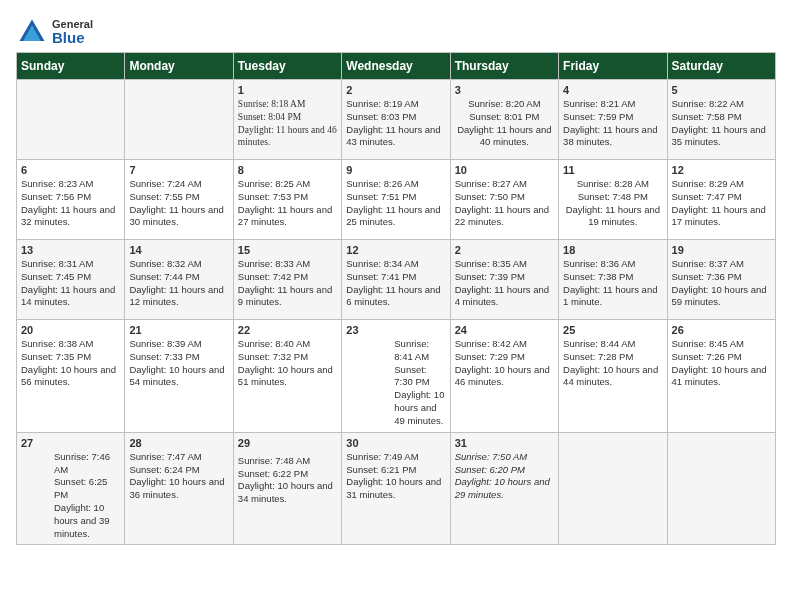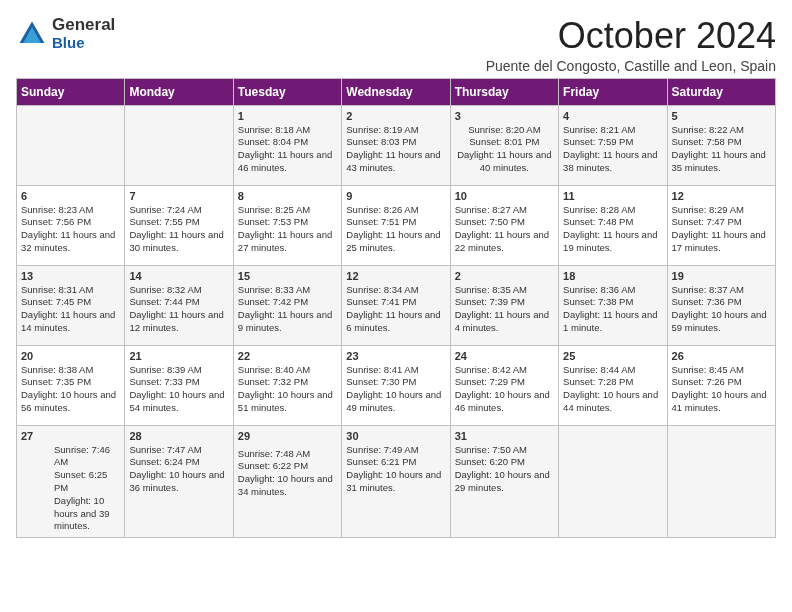--- a/index.html
+++ b/index.html
@@ -20,21 +20,21 @@
       display: flex;
       align-items: center;
       gap: 4px;
     }
     .logo-text {
       display: flex;
       flex-direction: column;
       line-height: 1.1;
     }
     .logo-general {
-      font-size: 17px;
+      font-size: 11px;
       color: #333;
       font-weight: bold;
     }
     .logo-blue {
       font-size: 15px;
       color: #1a5fa8;
       font-weight: bold;
     }
     .logo-icon {
       width: 32px;
@@ -53,21 +53,21 @@
       font-size: 14px;
       color: #444;
       margin-top: 2px;
     }
     table {
       width: 100%;
       border-collapse: collapse;
       table-layout: fixed;
     }
     thead tr th {
-      background-color: #701a75;
+      background-color: #14532d;
       color: #fff;
       font-size: 12px;
       font-weight: bold;
       padding: 6px 4px;
       text-align: left;
       border: 1px solid #c0c0c0;
       margin-left: 47px;
     }
     tbody tr td {
       border: 1px solid #c0c0c0;
@@ -101,24 +101,20 @@
 <div class="header">
   <div class="logo">
     <svg class="logo-icon" viewBox="0 0 36 36" xmlns="http://www.w3.org/2000/svg">
       <polygon points="18,4 32,28 4,28" fill="#1a5fa8"></polygon>
       <polygon points="18,10 28,28 8,28" fill="#3a9fd8"></polygon>
     </svg>
     <div class="logo-text">
       <span class="logo-general">General</span>
       <span class="logo-blue">Blue</span>
     </div>
-  </div>
-  <div class="title-section">
-    <div class="month-title">October 2024</div>
-    <div class="location">Puente del Congosto, Castille and Leon, Spain</div>
   </div>
 </div>
 
 <table>
   <thead>
     <tr>
       <th>Sunday</th>
       <th>Monday</th>
       <th>Tuesday</th>
       <th>Wednesday</th>
@@ -126,21 +122,21 @@
       <th>Friday</th>
       <th>Saturday</th>
     </tr>
   </thead>
   <tbody id="calendar-body">
   <tr>
         <td></td>
         <td></td>
         <td>
           <span class="day-number">1</span>
-          <div class="day-info" style="white-space: pre-line;">Sunrise: 8:18 AM
+          <div class="day-info" style="white-space: pre-line; font-family: Liberation Serif, serif;">Sunrise: 8:18 AM
 Sunset: 8:04 PM
 Daylight: 11 hours and 46 minutes.</div>
         </td>
         <td>
           <span class="day-number">2</span>
           <div class="day-info" style="white-space: pre-line;">Sunrise: 8:19 AM
 Sunset: 8:03 PM
 Daylight: 11 hours and 43 minutes.</div>
         </td>
         <td>
@@ -188,21 +184,21 @@
 Daylight: 11 hours and 25 minutes.</div>
         </td>
         <td>
           <span class="day-number">10</span>
           <div class="day-info" style="white-space: pre-line;">Sunrise: 8:27 AM
 Sunset: 7:50 PM
 Daylight: 11 hours and 22 minutes.</div>
         </td>
         <td>
           <span class="day-number">11</span>
-          <div class="day-info" style="white-space: pre-line;">Sunrise: 8:28 AM
+          <div class="day-info" style="white-space: pre-line; text-align: center;">Sunrise: 8:28 AM
 Sunset: 7:48 PM
 Daylight: 11 hours and 19 minutes.</div>
         </td>
         <td>
           <span class="day-number">12</span>
           <div class="day-info" style="white-space: pre-line;">Sunrise: 8:29 AM
 Sunset: 7:47 PM
 Daylight: 11 hours and 17 minutes.</div>
         </td>
       </tr>
@@ -264,21 +260,21 @@
 Daylight: 10 hours and 54 minutes.</div>
         </td>
         <td>
           <span class="day-number">22</span>
           <div class="day-info" style="white-space: pre-line;">Sunrise: 8:40 AM
 Sunset: 7:32 PM
 Daylight: 10 hours and 51 minutes.</div>
         </td>
         <td>
           <span class="day-number">23</span>
-          <div class="day-info" style="white-space: pre-line;">Sunrise: 8:41 AM
+          <div class="day-info" style="white-space: pre-line; margin-left: 48px;">Sunrise: 8:41 AM
 Sunset: 7:30 PM
 Daylight: 10 hours and 49 minutes.</div>
         </td>
         <td>
           <span class="day-number">24</span>
           <div class="day-info" style="white-space: pre-line;">Sunrise: 8:42 AM
 Sunset: 7:29 PM
 Daylight: 10 hours and 46 minutes.</div>
         </td>
         <td>
@@ -314,21 +310,21 @@
 Daylight: 10 hours and 34 minutes.</div>
         </td>
         <td>
           <span class="day-number">30</span>
           <div class="day-info" style="white-space: pre-line;">Sunrise: 7:49 AM
 Sunset: 6:21 PM
 Daylight: 10 hours and 31 minutes.</div>
         </td>
         <td>
           <span class="day-number">31</span>
-          <div class="day-info" style="white-space: pre-line;">Sunrise: 7:50 AM
+          <div class="day-info" style="white-space: pre-line; font-style: italic;">Sunrise: 7:50 AM
 Sunset: 6:20 PM
 Daylight: 10 hours and 29 minutes.</div>
         </td>
         <td></td>
         <td></td>
       </tr>
     </tbody>
 </table>
 
 </body></html>

